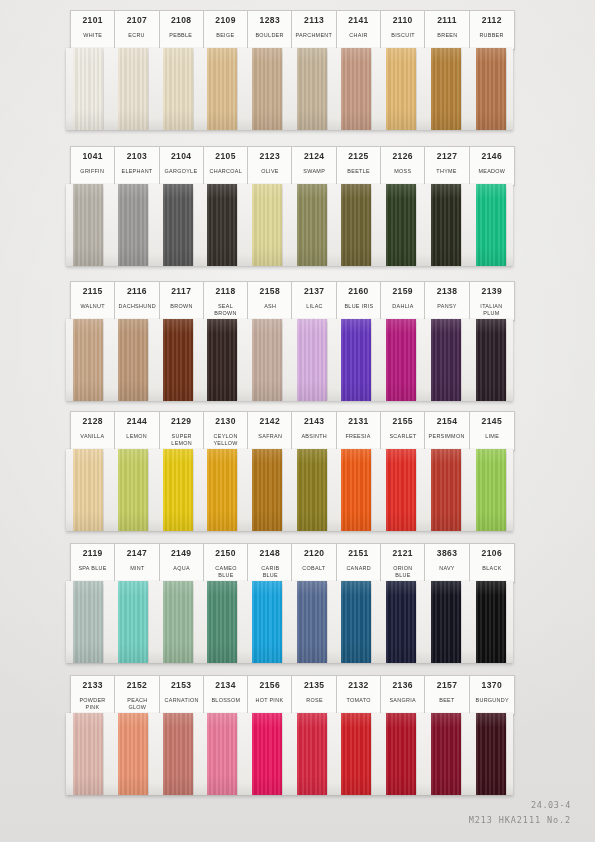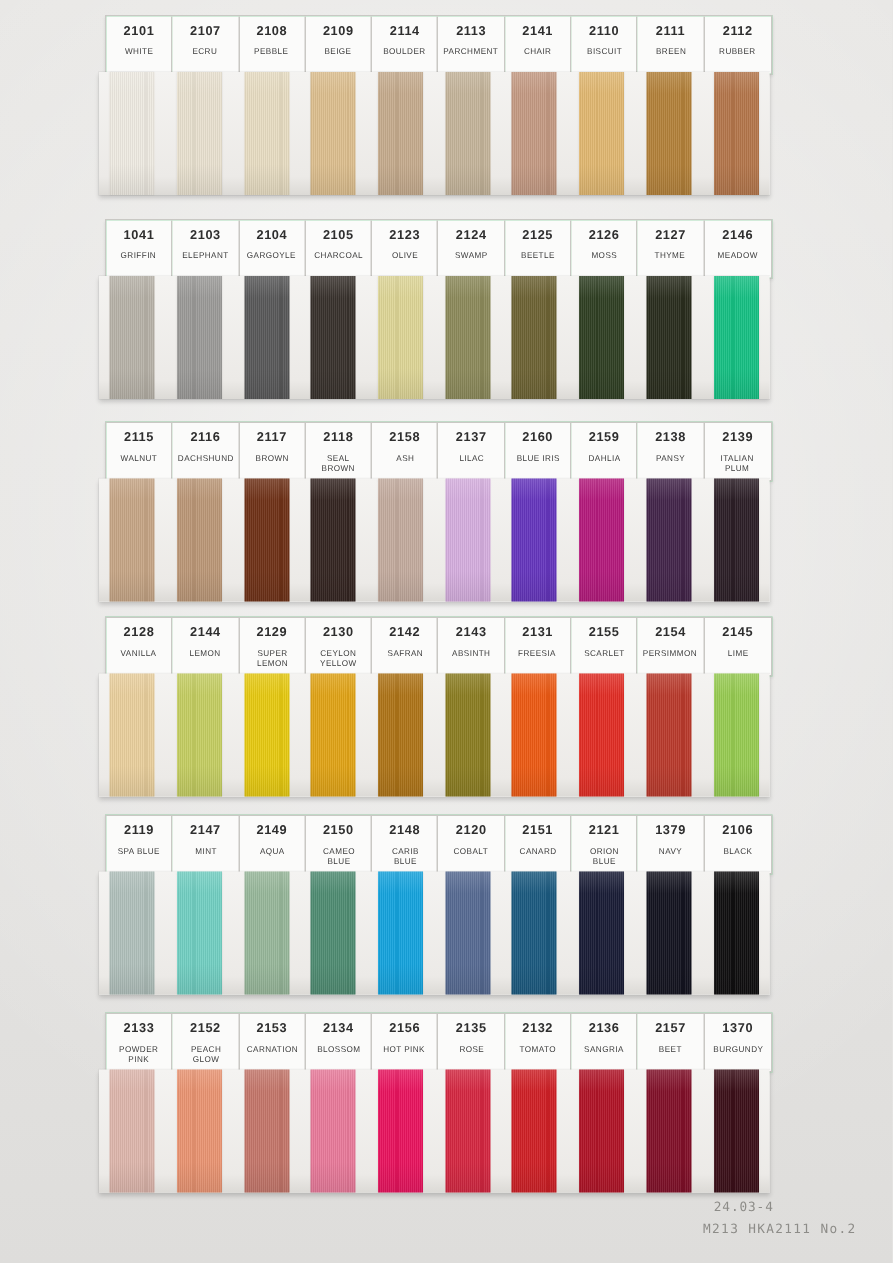--- a/index.html
+++ b/index.html
@@ -115,21 +115,21 @@
   
   #footer{
     position:absolute;
     right:24px;
     bottom:14px;
     text-align:right;
     font-family:"DejaVu Sans Mono","Liberation Mono",monospace;
     color:#8d8c88;
     line-height:15px;
   }
-  #footer .f1{font-size:8.5px;letter-spacing:0.6px;text-align:center;}
+  #footer .f1{font-size:8.5px;letter-spacing:0.6px;}
   #footer .f2{font-size:8.5px;letter-spacing:0.9px;margin-left:48px;}
 </style>
 </head>
 <body>
 
 <div id="page-bg"></div>
 
 <div id="card">
     <div class="row" style="top: 10px;">
       <div class="label-strip">
@@ -143,21 +143,21 @@
         </div>
         <div class="label-cell">
           <div class="code">2108</div>
           <div class="nm">PEBBLE</div>
         </div>
         <div class="label-cell">
           <div class="code">2109</div>
           <div class="nm">BEIGE</div>
         </div>
         <div class="label-cell">
-          <div class="code">2114</div>
+          <div class="code">1283</div>
           <div class="nm">BOULDER</div>
         </div>
         <div class="label-cell">
           <div class="code">2113</div>
           <div class="nm">PARCHMENT</div>
         </div>
         <div class="label-cell">
           <div class="code">2141</div>
           <div class="nm">CHAIR</div>
         </div>
@@ -470,21 +470,21 @@
         <div class="label-cell">
           <div class="code">2151</div>
           <div class="nm">CANARD</div>
         </div>
         <div class="label-cell">
           <div class="code">2121</div>
           <div class="nm">ORION
 BLUE</div>
         </div>
         <div class="label-cell">
-          <div class="code">1379</div>
+          <div class="code">3863</div>
           <div class="nm">NAVY</div>
         </div>
         <div class="label-cell">
           <div class="code">2106</div>
           <div class="nm">BLACK</div>
         </div>
       </div>
       <div class="swatch-strip">
         <div class="sw-slot">
           <div class="sw" title="2119 SPA BLUE" style="background: rgb(176, 192, 187);"></div>

